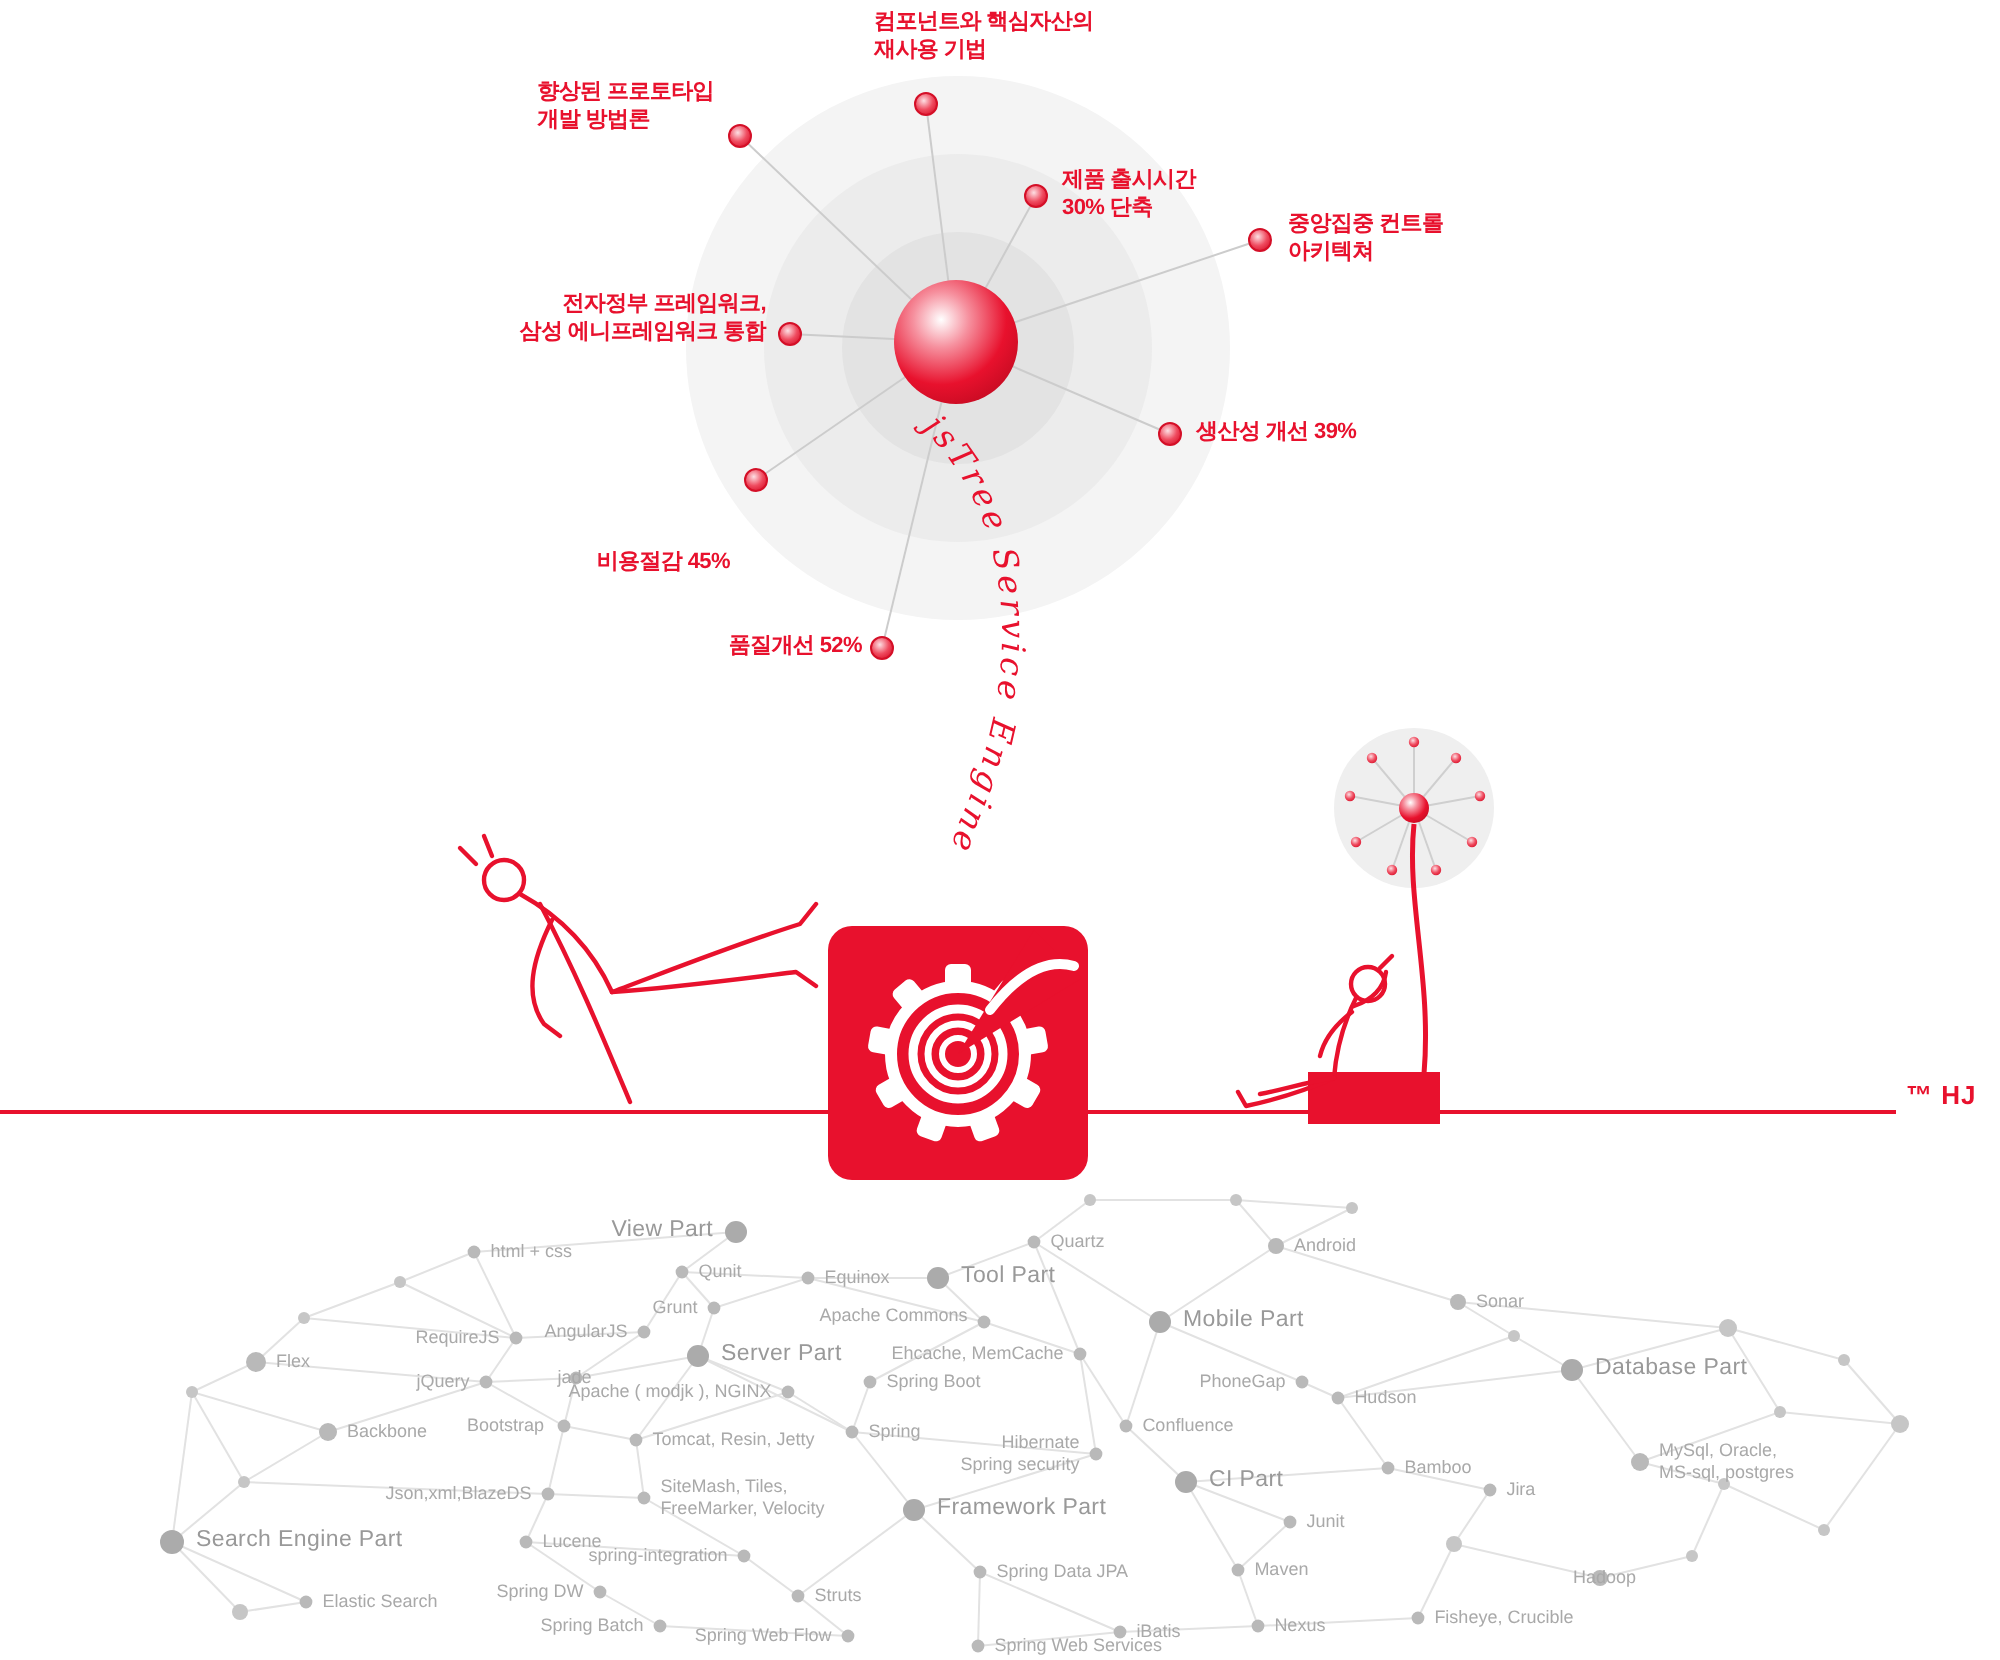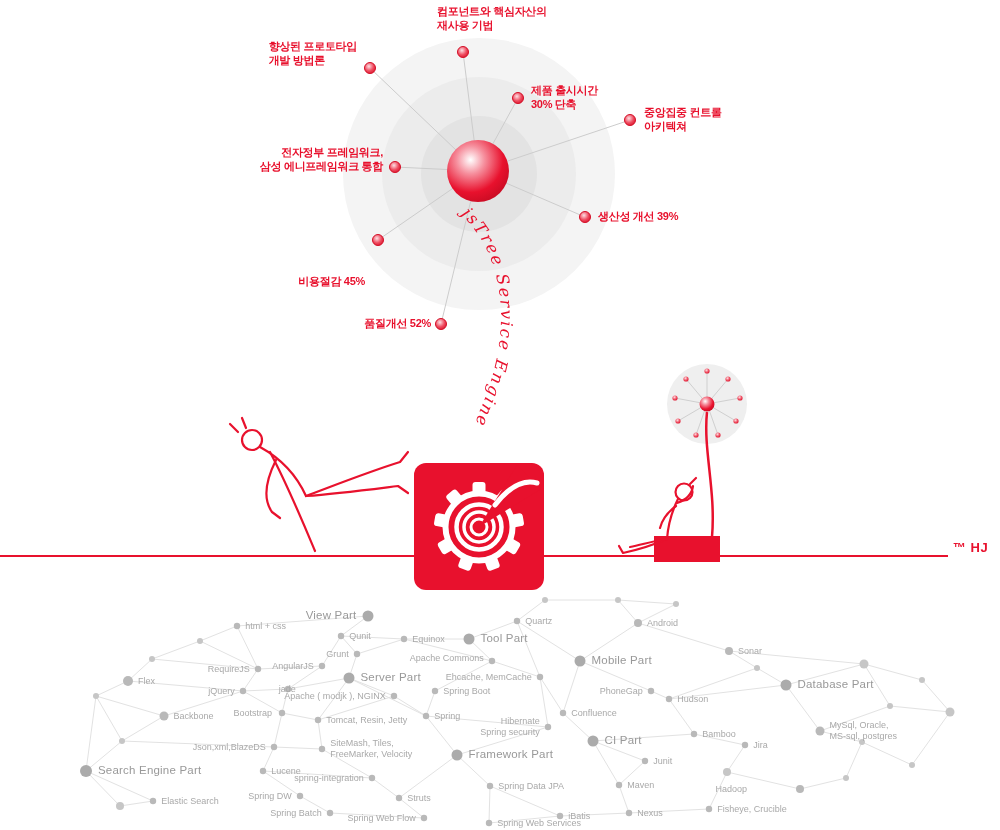--- a/index.html
+++ b/index.html
@@ -388,21 +388,21 @@
       <div class="net-label" style="top: 734px; left: 702.2px; transform: translateY(-50%);">Bamboo</div>
       <div class="net-label" style="top: 747px; left: 265.8px; transform: translate(-100%, -50%); text-align: right;">Json,xml,BlazeDS</div>
       <div class="net-label" style="top: 749px; left: 330.2px; transform: translateY(-50%);">SiteMash, Tiles,
 FreeMarker, Velocity</div>
       <div class="net-label" style="top: 745px; left: 753.2px; transform: translateY(-50%);">Jira</div>
       <div class="net-label" style="top: 761px; left: 653.2px; transform: translateY(-50%);">Junit</div>
       <div class="net-label" style="top: 771px; left: 271.2px; transform: translateY(-50%);">Lucene</div>
       <div class="net-label" style="top: 778px; left: 363.8px; transform: translate(-100%, -50%); text-align: right;">spring-integration</div>
       <div class="net-label" style="top: 786px; left: 498.2px; transform: translateY(-50%);">Spring Data JPA</div>
       <div class="net-label" style="top: 785px; left: 627.2px; transform: translateY(-50%);">Maven</div>
-      <div class="net-label" style="top: 789px; left: 747px; transform: translate(-100%, -50%); text-align: right;">Hadoop</div>
+      <div class="net-label" style="top: 789px; left: 818px; transform: translate(-100%, -50%); text-align: right;">Hadoop</div>
       <div class="net-label" style="top: 801px; left: 161.2px; transform: translateY(-50%);">Elastic Search</div>
       <div class="net-label" style="top: 796px; left: 291.8px; transform: translate(-100%, -50%); text-align: right;">Spring DW</div>
       <div class="net-label" style="top: 798px; left: 407.2px; transform: translateY(-50%);">Struts</div>
       <div class="net-label" style="top: 813px; left: 321.8px; transform: translate(-100%, -50%); text-align: right;">Spring Batch</div>
       <div class="net-label" style="top: 818px; left: 415.8px; transform: translate(-100%, -50%); text-align: right;">Spring Web Flow</div>
       <div class="net-label" style="top: 816px; left: 568.2px; transform: translateY(-50%);">iBatis</div>
       <div class="net-label" style="top: 813px; left: 637.2px; transform: translateY(-50%);">Nexus</div>
       <div class="net-label" style="top: 809px; left: 717.2px; transform: translateY(-50%);">Fisheye, Crucible</div>
       <div class="net-label" style="top: 823px; left: 497.2px; transform: translateY(-50%);">Spring Web Services</div>
     </div>

